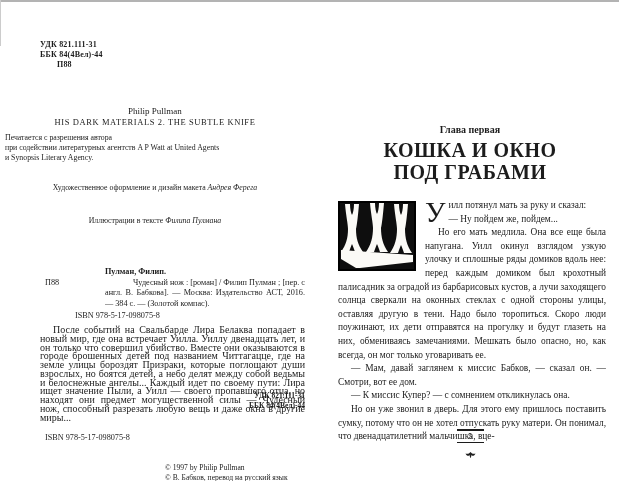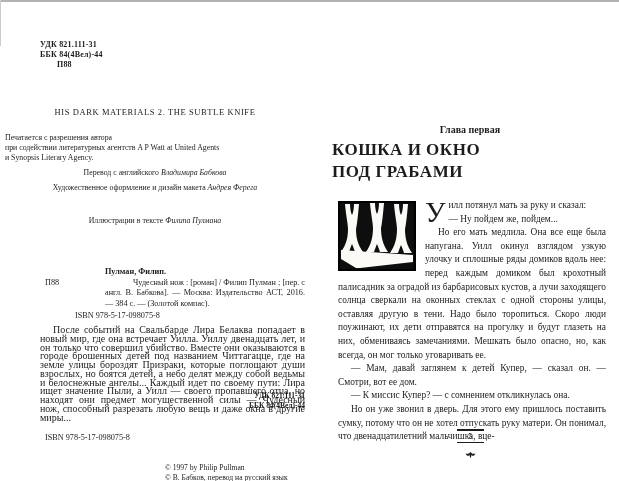--- a/index.html
+++ b/index.html
@@ -41,21 +41,21 @@
 
   .annotation { position:absolute; top:326px; left:40px; width:265px; font-size:10px; line-height:8.75px; text-align:justify; text-indent:13px; }
 
   .udk-footer { position:absolute; top:391px; left:40px; width:265px; text-align:right; font-size:7.5px; font-weight:bold; line-height:9.5px; }
 
   .copyrights { position:absolute; top:420px; left:165px; font-size:7.6px; line-height:10px;margin-top:43px; }
   .isbn-bottom { position:absolute; top:433px; left:45px; font-size:8.2px; }
 
   
   .chapter-label { position:absolute; top:124px; left:0; width:276px; text-align:center; font-size:10px; font-weight:bold; }
-  .chapter-title { position:absolute; top:139px; left:0; width:276px; text-align:left; font-size:17px; font-weight:bold; line-height:22px; letter-spacing:.5px; }
+  .chapter-title { position:absolute; top:139px; left:0; width:276px; text-align:center; font-size:20px; font-weight:bold; line-height:22px; letter-spacing:.5px; }
 
   .body-text { position:absolute; top:199px; left:6px; width:268px; font-size:9.4px; line-height:13.6px; text-align:justify; }
   .illustration { float:left; width:78px; height:70px; margin:2px 9px 7px 0; }
   .dropcap { float:left; font-size:29px; line-height:24px; padding:1px 3px 0 0; }
   .body-text p.ind { text-indent:13px; }
 
   .pagenum-block { position:absolute; top:429px; left:0; width:276px; display:flex; flex-direction:column; align-items:center; }
   .pn-rule-top { width:27px; height:2px; background:#1c1c1c; margin-bottom:1px; }
   .pn-number { font-size:7.5px; line-height:9px; }
   .pn-rule-bottom { width:27px; height:1px; background:#1c1c1c; margin-top:1px; margin-bottom:1px; }
@@ -68,30 +68,30 @@
 
 <div class="page page-left">
 
   <div class="imprint">
     <div>УДК 821.111-31</div>
     <div>ББК 84(4Вел)-44</div>
     <div class="code-line">П88</div>
   </div>
 
   <div class="orig-block">
+    <div class="orig-author">Philip Pullman</div>
     <div class="orig-title">HIS DARK MATERIALS 2. THE SUBTLE KNIFE</div>
   </div>
 
   <div class="permission">
     <div>Печатается с разрешения автора</div>
     <div>при содействии литературных агентств A P Watt at United Agents</div>
     <div>и Synopsis Literary Agency.</div>
   </div>
 
-  <div class="credit credit-1"><span>Перевод с английского </span><i>Владимира Бабкова</i></div>
   <div class="credit credit-2"><span>Художественное оформление и дизайн макета </span><i>Андрея Ферега</i></div>
   <div class="credit credit-3"><span>Иллюстрации в тексте </span><i>Филипа Пулмана</i></div>
 
   <div class="catalog">
     <div class="catalog-author">Пулман, Филип.</div>
     <div class="catalog-code">П88</div>
     <div class="catalog-entry">Чудесный нож : [роман] / Филип Пулман ; [пер. с англ. В. Бабкова]. — Москва: Издательство АСТ, 2016. — 384 с. — (Золотой компас).</div>
   </div>
 
   <div class="isbn-mid">ISBN 978-5-17-098075-8</div>
@@ -130,21 +130,21 @@
         <g fill="#fbfaf6">
           <path d="M7,3 L12,3 C12,8 13,12 14,14 C15,12 16,8 16,3 L21,3 C20,15 19,23 18,28 C18,37 20,44 25,51 L17,51 C16,48 15,45 14,43 C13,45 12,48 11,51 L3,51 C8,44 10,37 10,28 C10,23 8,15 7,3 Z"></path>
           <path d="M32,2 L37,2 C37,7 38,11 39,13 C40,11 41,7 41,2 L46,2 C45,14 44,22 43,27 C43,36 45,44 50,51 L42,51 C41,48 40,45 39,43 C38,45 37,48 36,51 L28,51 C33,44 35,36 35,27 C35,22 33,14 32,2 Z"></path>
           <path d="M56,3 L61,3 C61,8 62,12 63,14 C64,12 65,8 65,3 L70,3 C69,15 68,23 67,28 C67,37 69,45 74,52 L66,52 C65,49 64,46 63,44 C62,46 61,49 60,52 L52,52 C57,45 59,37 59,28 C59,23 57,15 56,3 Z"></path>
         </g>
       </svg>
     </div>
 
     <p><span class="dropcap">У</span><span>илл потянул мать за руку и сказал:</span><br><span>— Ну пойдем же, пойдем...</span></p>
     <p class="ind">Но его мать медлила. Она все еще была напугана. Уилл окинул взглядом узкую улочку и сплошные ряды домиков вдоль нее: перед каждым домиком был крохотный палисадник за оградой из барбарисовых кустов, а лучи заходящего солнца сверкали на оконных стеклах с одной стороны улицы, оставляя другую в тени. Надо было торопиться. Скоро люди поужинают, их дети отправятся на прогулку и будут глазеть на них, обмениваясь замечаниями. Мешкать было опасно, но, как всегда, он мог только уговаривать ее.</p>
-    <p class="ind">— Мам, давай заглянем к детей Купер, — сказал он. — Смотри, вот ее дом.</p>
+    <p class="ind">— Мам, давай заглянем к миссис Бабков, — сказал он. — Смотри, вот ее дом.</p>
     <p class="ind">— К миссис Купер? — с сомнением откликнулась она.</p>
     <p class="ind">Но он уже звонил в дверь. Для этого ему пришлось поставить сумку, потому что он не хотел отпускать руку матери. Он понимал, что двенадцатилетний мальчишка, вце-</p>
   </div>
 
   <div class="pagenum-block">
     <div class="pn-rule-top"></div>
     <div class="pn-number">5</div>
     <div class="pn-rule-bottom"></div>
     <span>
       <svg width="11" height="6" viewBox="0 0 11 6" xmlns="http://www.w3.org/2000/svg">

